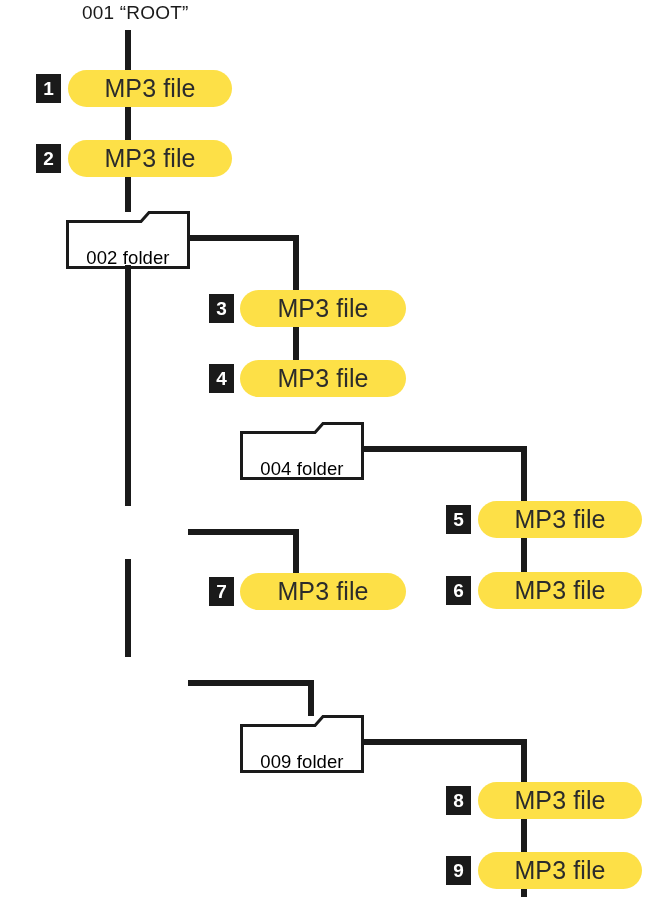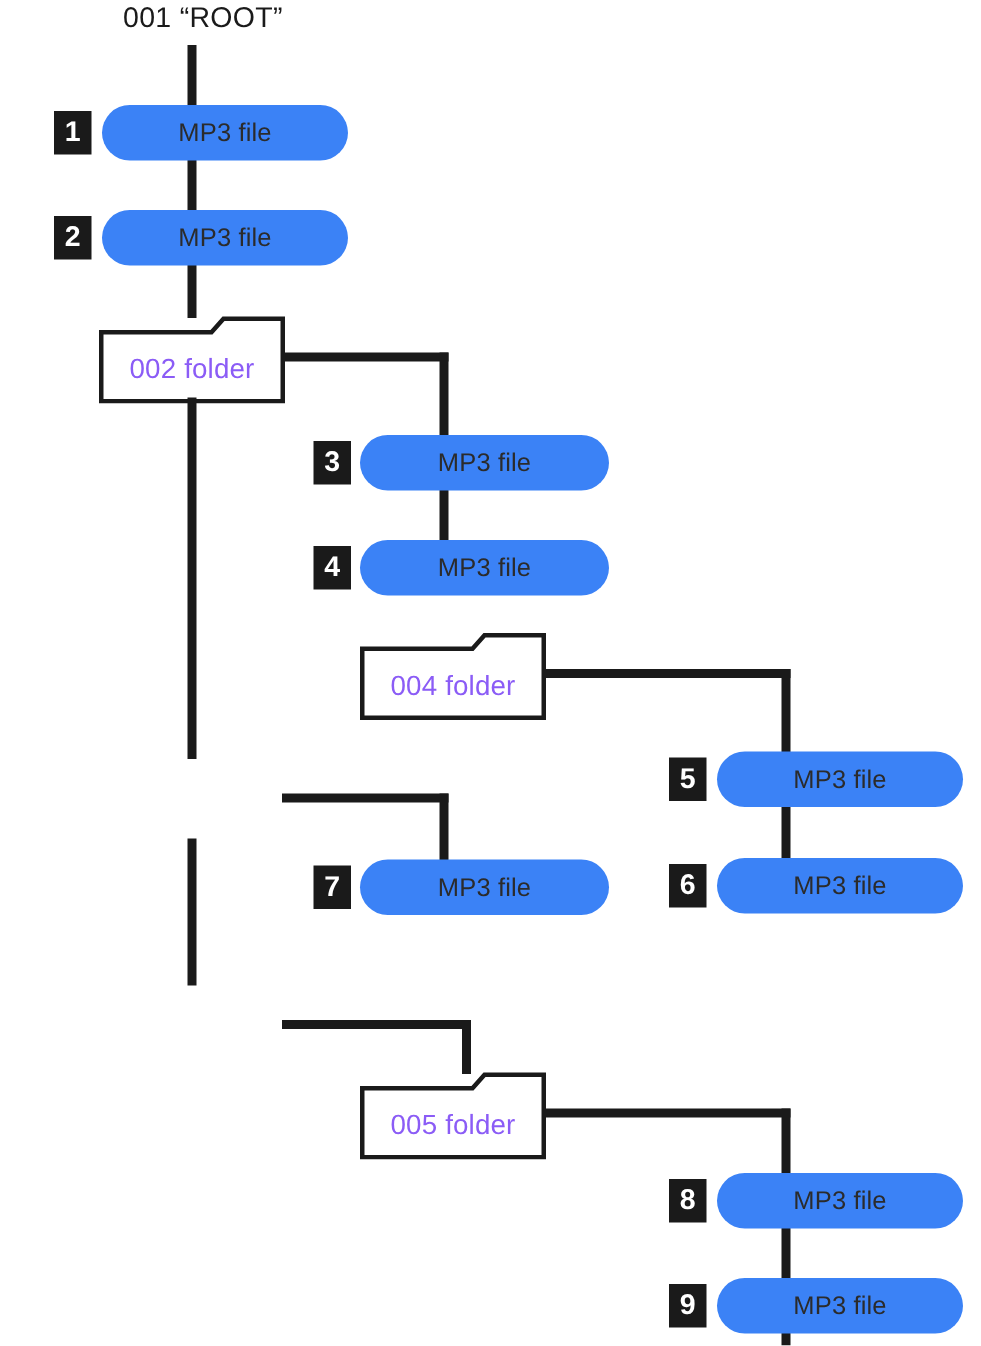--- a/index.html
+++ b/index.html
@@ -43,44 +43,44 @@
   }
   .folder svg {
     position: absolute;
     left: 0;
     top: 0;
     display: block;
   }
   .folder-label {
     position: absolute;
     left: 0;
-    top: 4px;
+    top: 16px;
     width: 124px;
     height: 60px;
     display: flex;
     align-items: center;
     justify-content: center;
     font-size: 18.5px;
-    color: #8b5cf6;
+    color: #000000;
     white-space: nowrap;
     letter-spacing: 0.1px;
     padding-top: 6px;
     box-sizing: border-box;
   }
 
   
   .pill {
     position: absolute;
     height: 37px;
     border-radius: 19px;
-    background: #3b82f6;
+    background: #fde047;
     display: flex;
     align-items: center;
     justify-content: center;
-    font-size: 17px;
+    font-size: 25px;
     color: #2b2b2b;
     white-space: nowrap;
     letter-spacing: 0.1px;
   }
 
   
   .badge {
     position: absolute;
     width: 25px;
     height: 29px;
@@ -153,21 +153,21 @@
   <div class="line line-v" style="left:125px; top:559px; height:98px;"></div>
 
 
   <div class="line line-h" style="left:188px; top:680px; width:126px;"></div>
   <div class="line line-v" style="left:308px; top:680px; height:36px;"></div>
 
   <div class="folder" style="left:240px; top:713px;">
     <svg width="124" height="60" viewBox="0 0 124 60">
       <path d="M1.5,58.5 L1.5,12.5 L75,12.5 L83,3.5 L122.5,3.5 L122.5,58.5 Z" fill="#ffffff" stroke="#1a1a1a" stroke-width="3" stroke-linejoin="miter"></path>
     </svg>
-    <div class="folder-label">005 folder</div>
+    <div class="folder-label">009 folder</div>
   </div>
 
   <div class="line line-h" style="left:362px; top:739px; width:165px;"></div>
   <div class="line line-v" style="left:521px; top:739px; height:160px;"></div>
 
   <div class="badge" style="left:446px; top:786px;">8</div>
   <div class="pill" style="left:478px; top:782px; width:164px;">MP3 file</div>
 
   <div class="badge" style="left:446px; top:856px;">9</div>
   <div class="pill" style="left:478px; top:852px; width:164px;">MP3 file</div>

